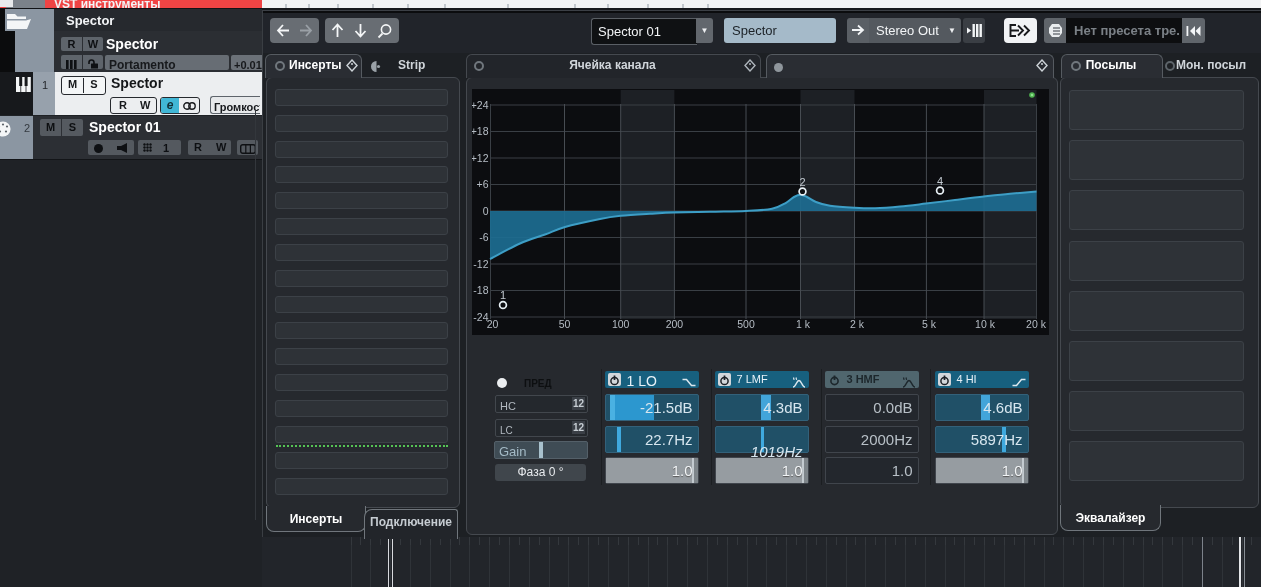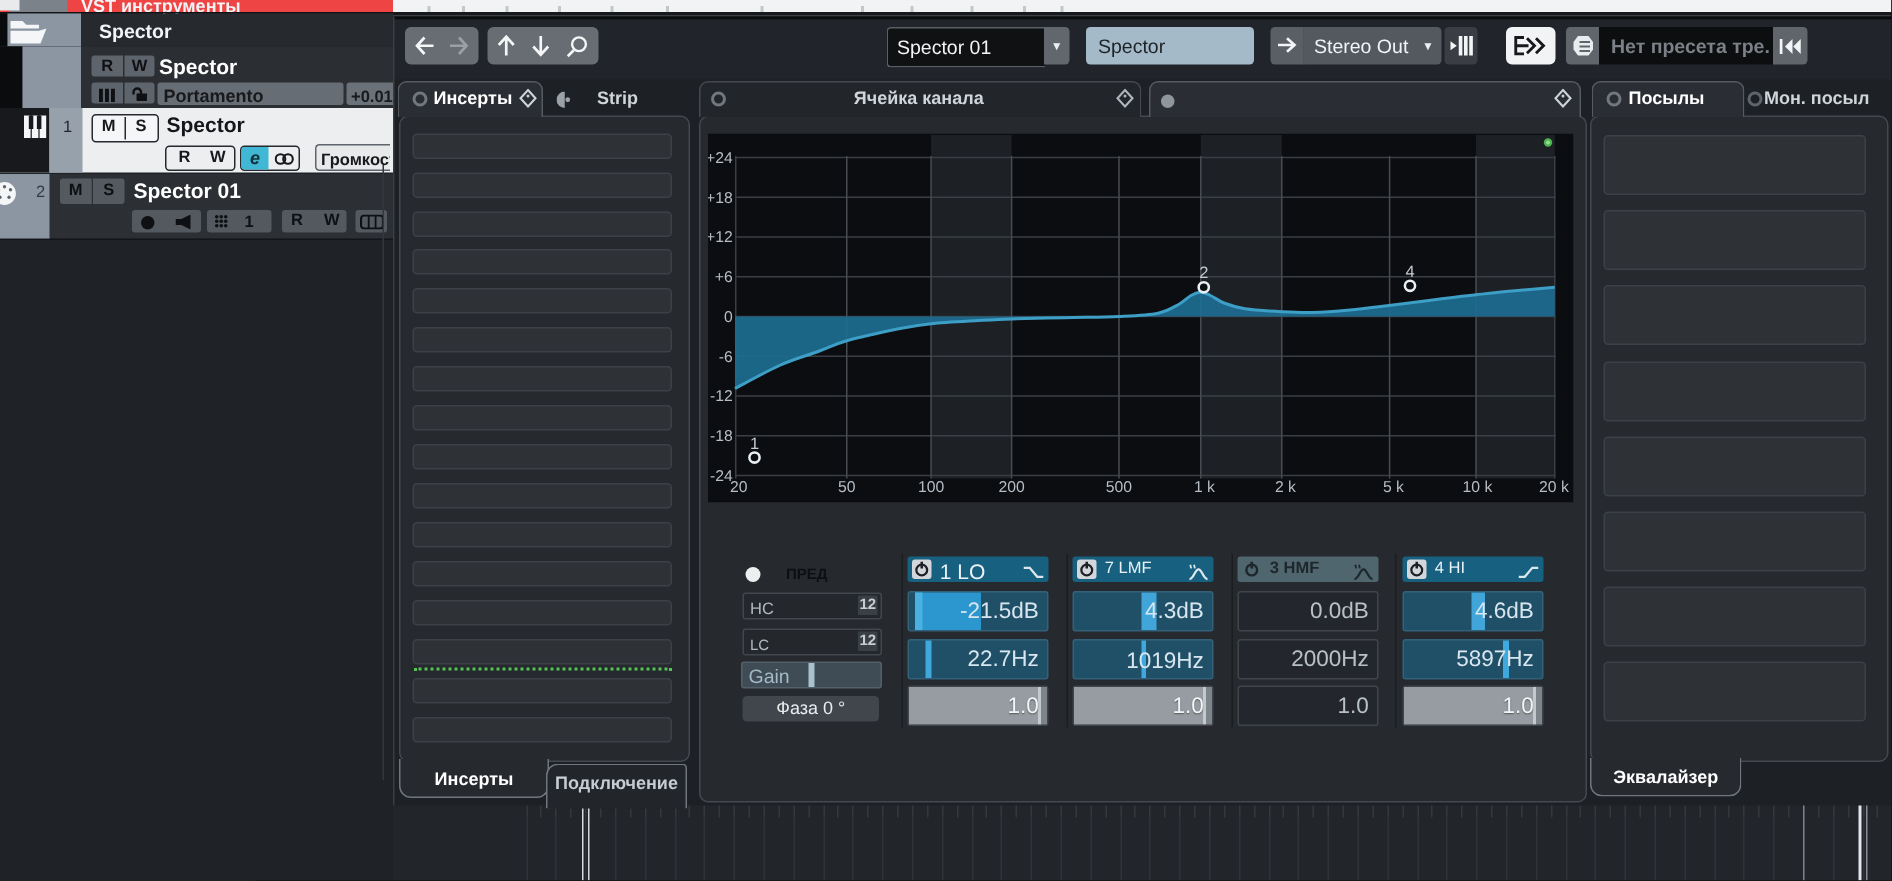--- a/index.html
+++ b/index.html
@@ -402,21 +402,21 @@
               <path d="M1,10 C4,10 4.5,3.5 7,3.5 C9.5,3.5 10,10 13,10" stroke="#dbe7ee" stroke-width="1.5" fill="none"></path>
               <path d="M1.5,0.5 l0.6,2.4 M4,0.5 l0.6,2.4" stroke="#dbe7ee" stroke-width="1.2" fill="none"></path>
             </svg></span>
         </div>
   <div class="ctlslider" style="left:247.5px;top:316px;">
           <span style="position:absolute;left:45px;top:0;width:10px;height:25px;background:#42a5da;"></span>
           <span style="position:absolute;right:5px;top:0;">4.3dB</span>
         </div>
   <div class="ctlslider" style="left:247.5px;top:347.5px;">
           <span style="position:absolute;left:45px;top:0;width:3.5px;height:25px;background:#3fa9de;"></span>
-          <span style="position:absolute;right:5px;top:1px;">1019Hz</span>
+          <span style="position:absolute;right:5px;top:12px;font-style:italic;">1019Hz</span>
         </div>
   <div class="ctlslider" style="left:247.5px;top:378.5px;background:#20262c;border-color:#40454c;">
           <span style="position:absolute;left:0;top:0;width:86px;height:25px;background:#969ca1;"></span>
           <span style="position:absolute;left:86px;top:0;width:2.5px;height:25px;background:#c3cacf;"></span>
           <span style="position:absolute;left:88.5px;top:0;width:3.5px;height:25px;background:#7e858a;"></span>
           <span style="position:absolute;right:5px;top:0;color:#f2f5f7;text-shadow:0 1px 1px #555;">1.0</span>
         </div>
   <div class="bhead" style="left:357.5px;top:293px;background:#50666e;">
           <span style="position:absolute;left:3px;top:2px;width:13px;height:13px;"><svg width="13" height="13" viewBox="0 0 13 13">
               <circle cx="6.5" cy="7" r="3.6" fill="none" stroke="#1d272c" stroke-width="1.6"></circle>

